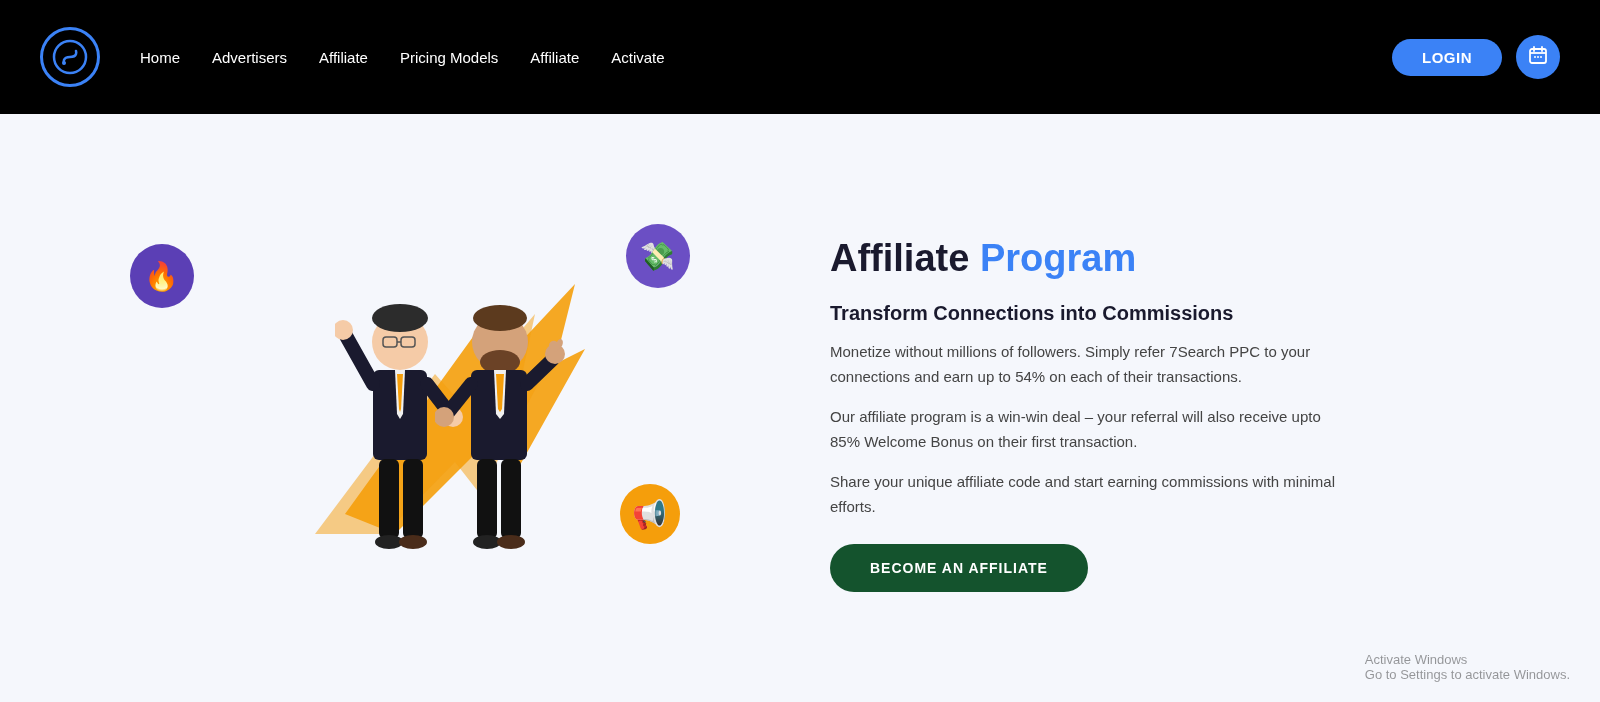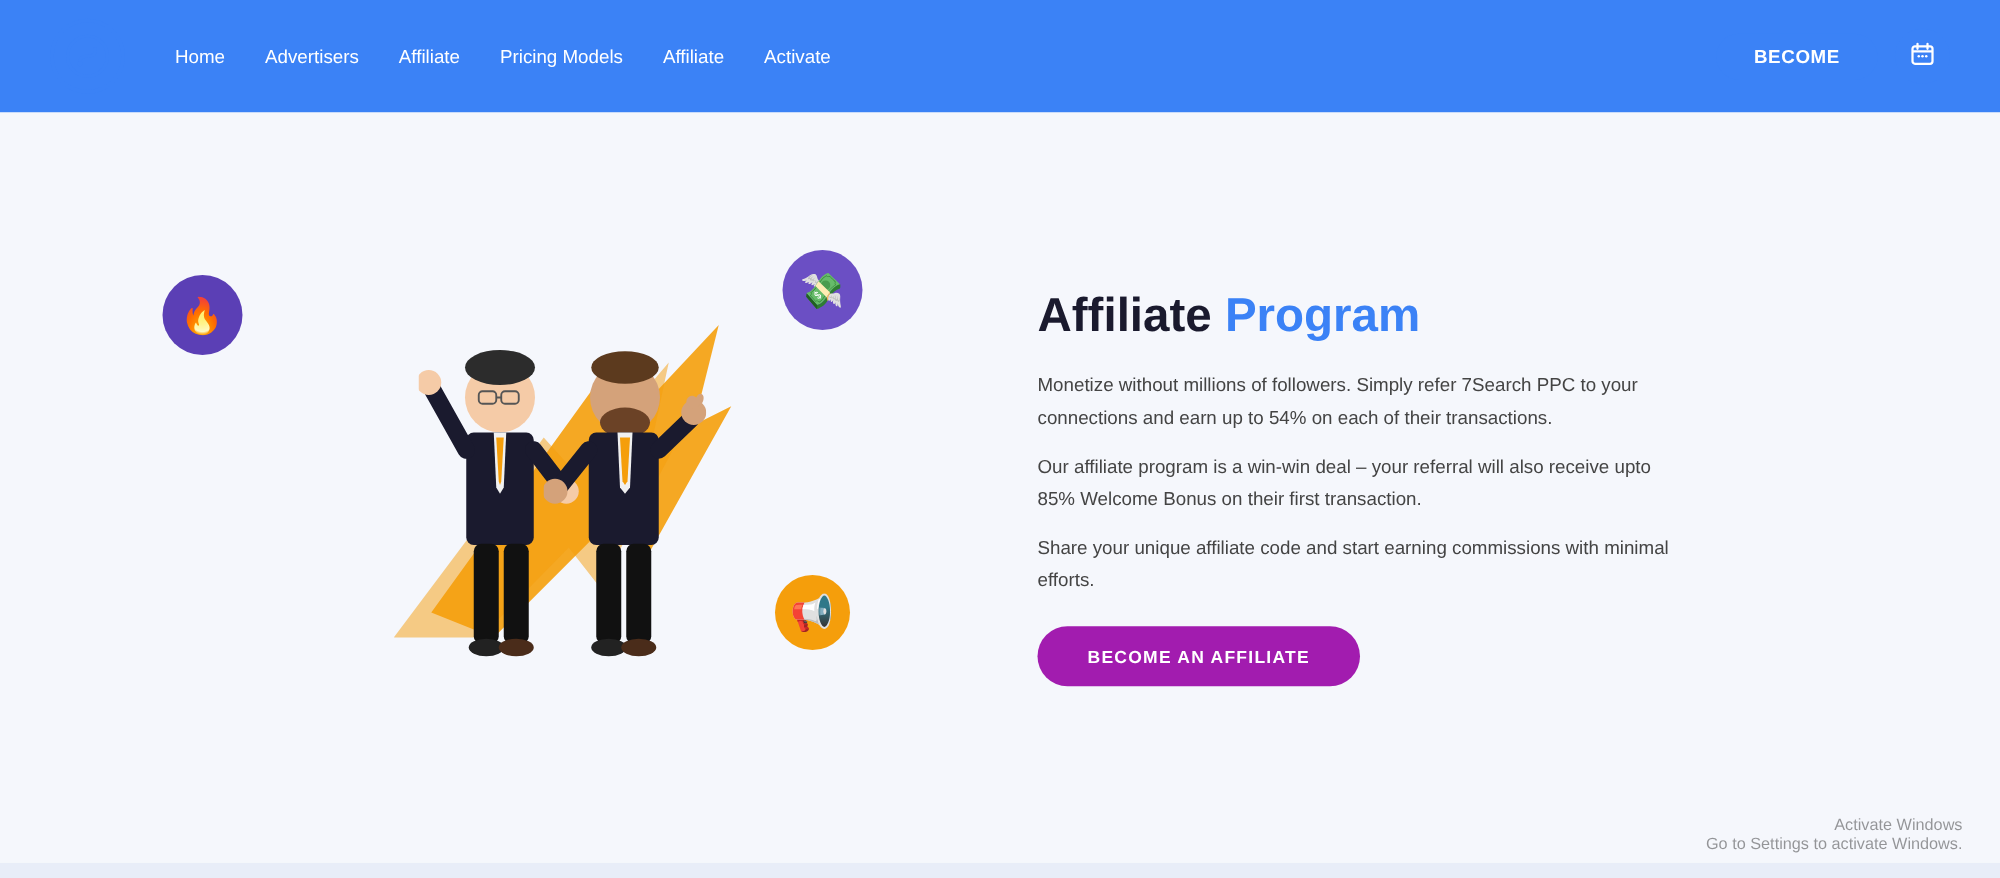--- a/index.html
+++ b/index.html
@@ -1,24 +1,24 @@
 <!DOCTYPE html>
 <html><head>
   <meta charset="utf-8">
   <style>
     * { margin: 0; padding: 0; box-sizing: border-box; }
     body { font-family: 'Segoe UI', Arial, sans-serif; background: #fff; overflow-x: hidden; }
 
     
     .navbar {
-      background: #3b82f6;
+      background: #000000;
       display: flex;
       align-items: center;
       padding: 0 40px;
-      height: 90px;
+      height: 114px;
       position: relative;
     }
     .logo-wrap {
       display: flex;
       align-items: center;
       margin-right: 40px;
     }
     .logo-circle {
       width: 60px;
       height: 60px;
@@ -159,38 +159,37 @@
       margin-bottom: 14px;
     }
     .hero-desc {
       font-size: 15px;
       color: #444;
       line-height: 1.7;
       margin-bottom: 14px;
       max-width: 520px;
     }
     .btn-affiliate {
-      background: #a21caf;
+      background: #14532d;
       color: #fff;
       border: none;
       border-radius: 30px;
       padding: 16px 40px;
       font-size: 14px;
       font-weight: 700;
       cursor: pointer;
       letter-spacing: 1px;
       margin-top: 10px;
     }
 
     
     .activate-windows {
       position: fixed;
       bottom: 20px;
       right: 30px;
-      text-align: right;
       color: rgba(0,0,0,0.4);
       font-size: 13px;
       pointer-events: none;
     }
 
     
     ::-webkit-scrollbar { width: 8px; }
     ::-webkit-scrollbar-track { background: #e5e7eb; }
     ::-webkit-scrollbar-thumb { background: #9ca3af; border-radius: 4px; }
 
@@ -226,21 +225,21 @@
   <div class="nav-links">
     <a class="nav-link">Home</a>
     <a class="nav-link">Advertisers</a>
     <a class="nav-link">Affiliate</a>
     <a class="nav-link">Pricing Models</a>
     <a class="nav-link">Affiliate</a>
     <a class="nav-link">Activate</a>
   </div>
 
   <div class="nav-actions">
-    <button class="btn-login">BECOME</button>
+    <button class="btn-login">LOGIN</button>
     <button class="btn-calendar">
       <span>
         <svg width="20" height="20" viewBox="0 0 20 20" fill="none" xmlns="http://www.w3.org/2000/svg">
           <rect x="2" y="4" width="16" height="14" rx="2" stroke="white" stroke-width="1.8" fill="none"></rect>
           <line x1="2" y1="8" x2="18" y2="8" stroke="white" stroke-width="1.8"></line>
           <line x1="6" y1="2" x2="6" y2="6" stroke="white" stroke-width="1.8" stroke-linecap="round"></line>
           <line x1="14" y1="2" x2="14" y2="6" stroke="white" stroke-width="1.8" stroke-linecap="round"></line>
           <circle cx="7" cy="12" r="1" fill="white"></circle>
           <circle cx="10" cy="12" r="1" fill="white"></circle>
           <circle cx="13" cy="12" r="1" fill="white"></circle>
@@ -336,20 +335,21 @@
       </div>
 
     </div>
   </div>
 
   <div class="hero-right">
     <h1 class="hero-title">
       <span>Affiliate</span>
       <span class="blue">Program</span>
     </h1>
+    <p class="hero-subtitle">Transform Connections into Commissions</p>
     <p class="hero-desc">Monetize without millions of followers. Simply refer 7Search PPC to your connections and earn up to 54% on each of their transactions.</p>
     <p class="hero-desc">Our affiliate program is a win-win deal – your referral will also receive upto 85% Welcome Bonus on their first transaction.</p>
     <p class="hero-desc">Share your unique affiliate code and start earning commissions with minimal efforts.</p>
     <button class="btn-affiliate">BECOME AN AFFILIATE</button>
   </div>
 
 </section>
 
 <div class="footer-bar"></div>
 

